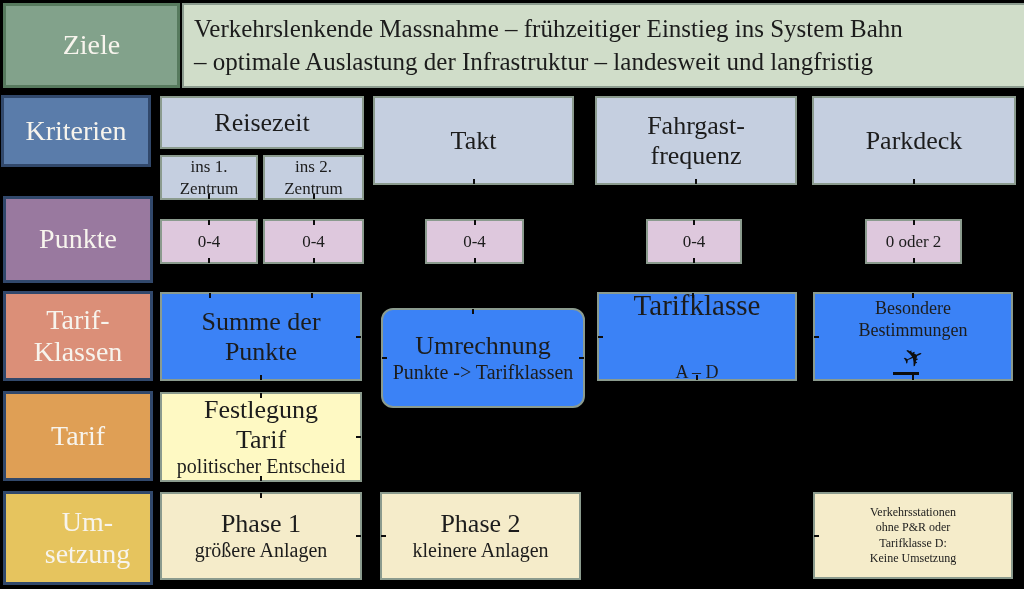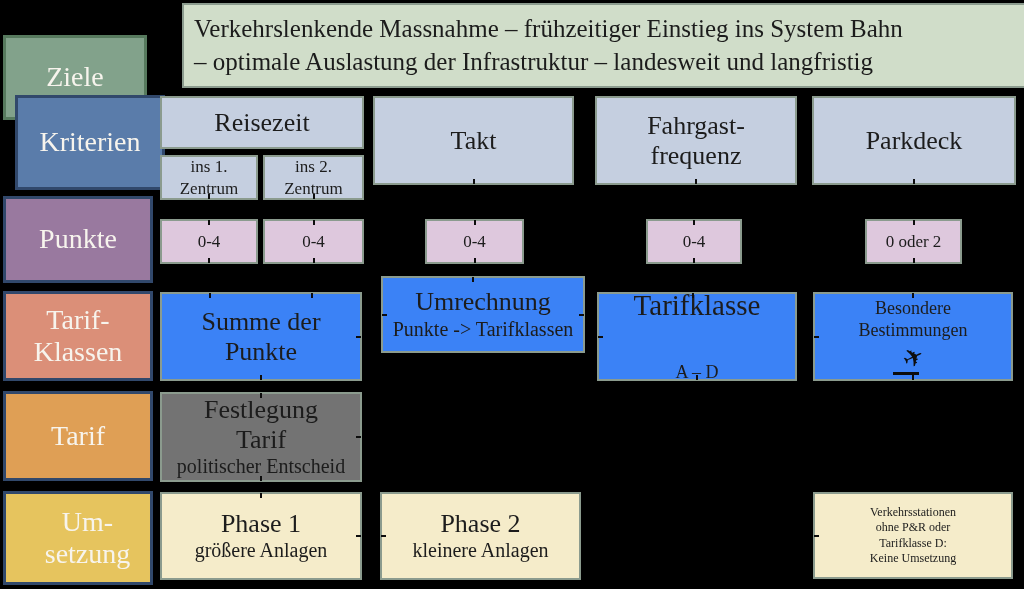--- a/index.html
+++ b/index.html
@@ -20,21 +20,21 @@
   .lbl-punkte{background:#99799f;}
   .lbl-tarifklassen{background:#db8f78;}
   .lbl-tarif{background:#df9f55;}
   .lbl-umsetzung{background:#e6c45e;}
   
   .ct{border:2px solid #8b9b8e;}
   .ct-ziele{background:#d0ddc9;}
   .ct-kriterien{background:#c5cfe0;}
   .ct-punkte{background:#dec8dd;}
   .ct-tarifklassen{background:#3b82f6;}
-  .ct-tarif{background:#737373;}
+  .ct-tarif{background:#fef9c3;}
   .ct-umsetzung{background:#f5ecca;}
 
   .goal{align-items:flex-start;text-align:left;padding:0 10px;margin-left:22px;}
   .goal .pre{font-size:25px;line-height:1.3;}
   .fs26{font-size:26px;line-height:1.15;}
   .fs17{font-size:17px;line-height:1.25;}
   .fs16{font-size:12px;line-height:1.28;}
   .t26{font-size:26px;line-height:1.12;}
   .t29{font-size:29px;line-height:1.1;}
   .s17{font-size:20px;line-height:1.25;}
@@ -49,24 +49,24 @@
   .tkt{left:50%;top:-1px;width:2px;height:5px;margin-left:-1px;}
   .tkb{left:50%;bottom:-1px;width:2px;height:5px;margin-left:-1px;}
   .tkl{left:-1px;top:50%;width:5px;height:2px;margin-top:-1px;}
   .tkr{right:-1px;top:50%;width:5px;height:2px;margin-top:-1px;}
 </style>
 </head>
 <body>
 
 <div class="stage">
 
-  <div class="bx lbl lbl-ziele" style="left:3px;top:3px;width:144px;height:85px;margin-top:32px;">
+  <div class="bx lbl lbl-ziele" style="left:3px;top:3px;width:177px;height:85px;">
     <span class="pre">Ziele</span>
   </div>
-  <div class="bx lbl lbl-kriterien" style="left:15px;top:95px;width:150px;height:95px;justify-content:center;">
+  <div class="bx lbl lbl-kriterien" style="left:1px;top:95px;width:150px;height:72px;justify-content:center;">
     <span class="pre">Kriterien</span>
   </div>
   <div class="bx lbl lbl-punkte" style="left:3px;top:196px;width:150px;height:87px;">
     <span class="pre">Punkte</span>
   </div>
   <div class="bx lbl lbl-tarifklassen" style="left:3px;top:291px;width:150px;height:90px;">
     <span class="pre">Tarif-
 Klassen</span>
   </div>
   <div class="bx lbl lbl-tarif" style="left:3px;top:391px;width:150px;height:90px;">
@@ -136,21 +136,21 @@
   </div>
 
   <div class="bx ct ct-tarifklassen" style="left:160px;top:292px;width:202px;height:89px;">
     <span class="t26 pre">Summe der
 Punkte</span>
     <i class="tk tkt" style="left:24%;"></i>
     <i class="tk tkt" style="left:76%;"></i>
     <i class="tk tkb"></i>
     <i class="tk tkr"></i>
   </div>
-  <div class="bx ct ct-tarifklassen" style="left:381px;top:276px;width:204px;height:77px;">
+  <div class="bx ct ct-tarifklassen" style="left:381px;top:308px;width:204px;height:100px;border-radius:12px;">
     <span class="t26">Umrechnung</span>
     <span class="s17">Punkte -&gt; Tarifklassen</span>
     <i class="tk tkt" style="left:45%;"></i>
     <i class="tk tkl"></i>
     <i class="tk tkr"></i>
   </div>
   <div class="bx ct ct-tarifklassen" style="left:597px;top:292px;width:200px;height:89px;gap:40px;">
     <span class="t29">Tarifklasse</span>
     <span class="s18">A – D</span>
     <i class="tk tkt" style="left:48%;"></i>

